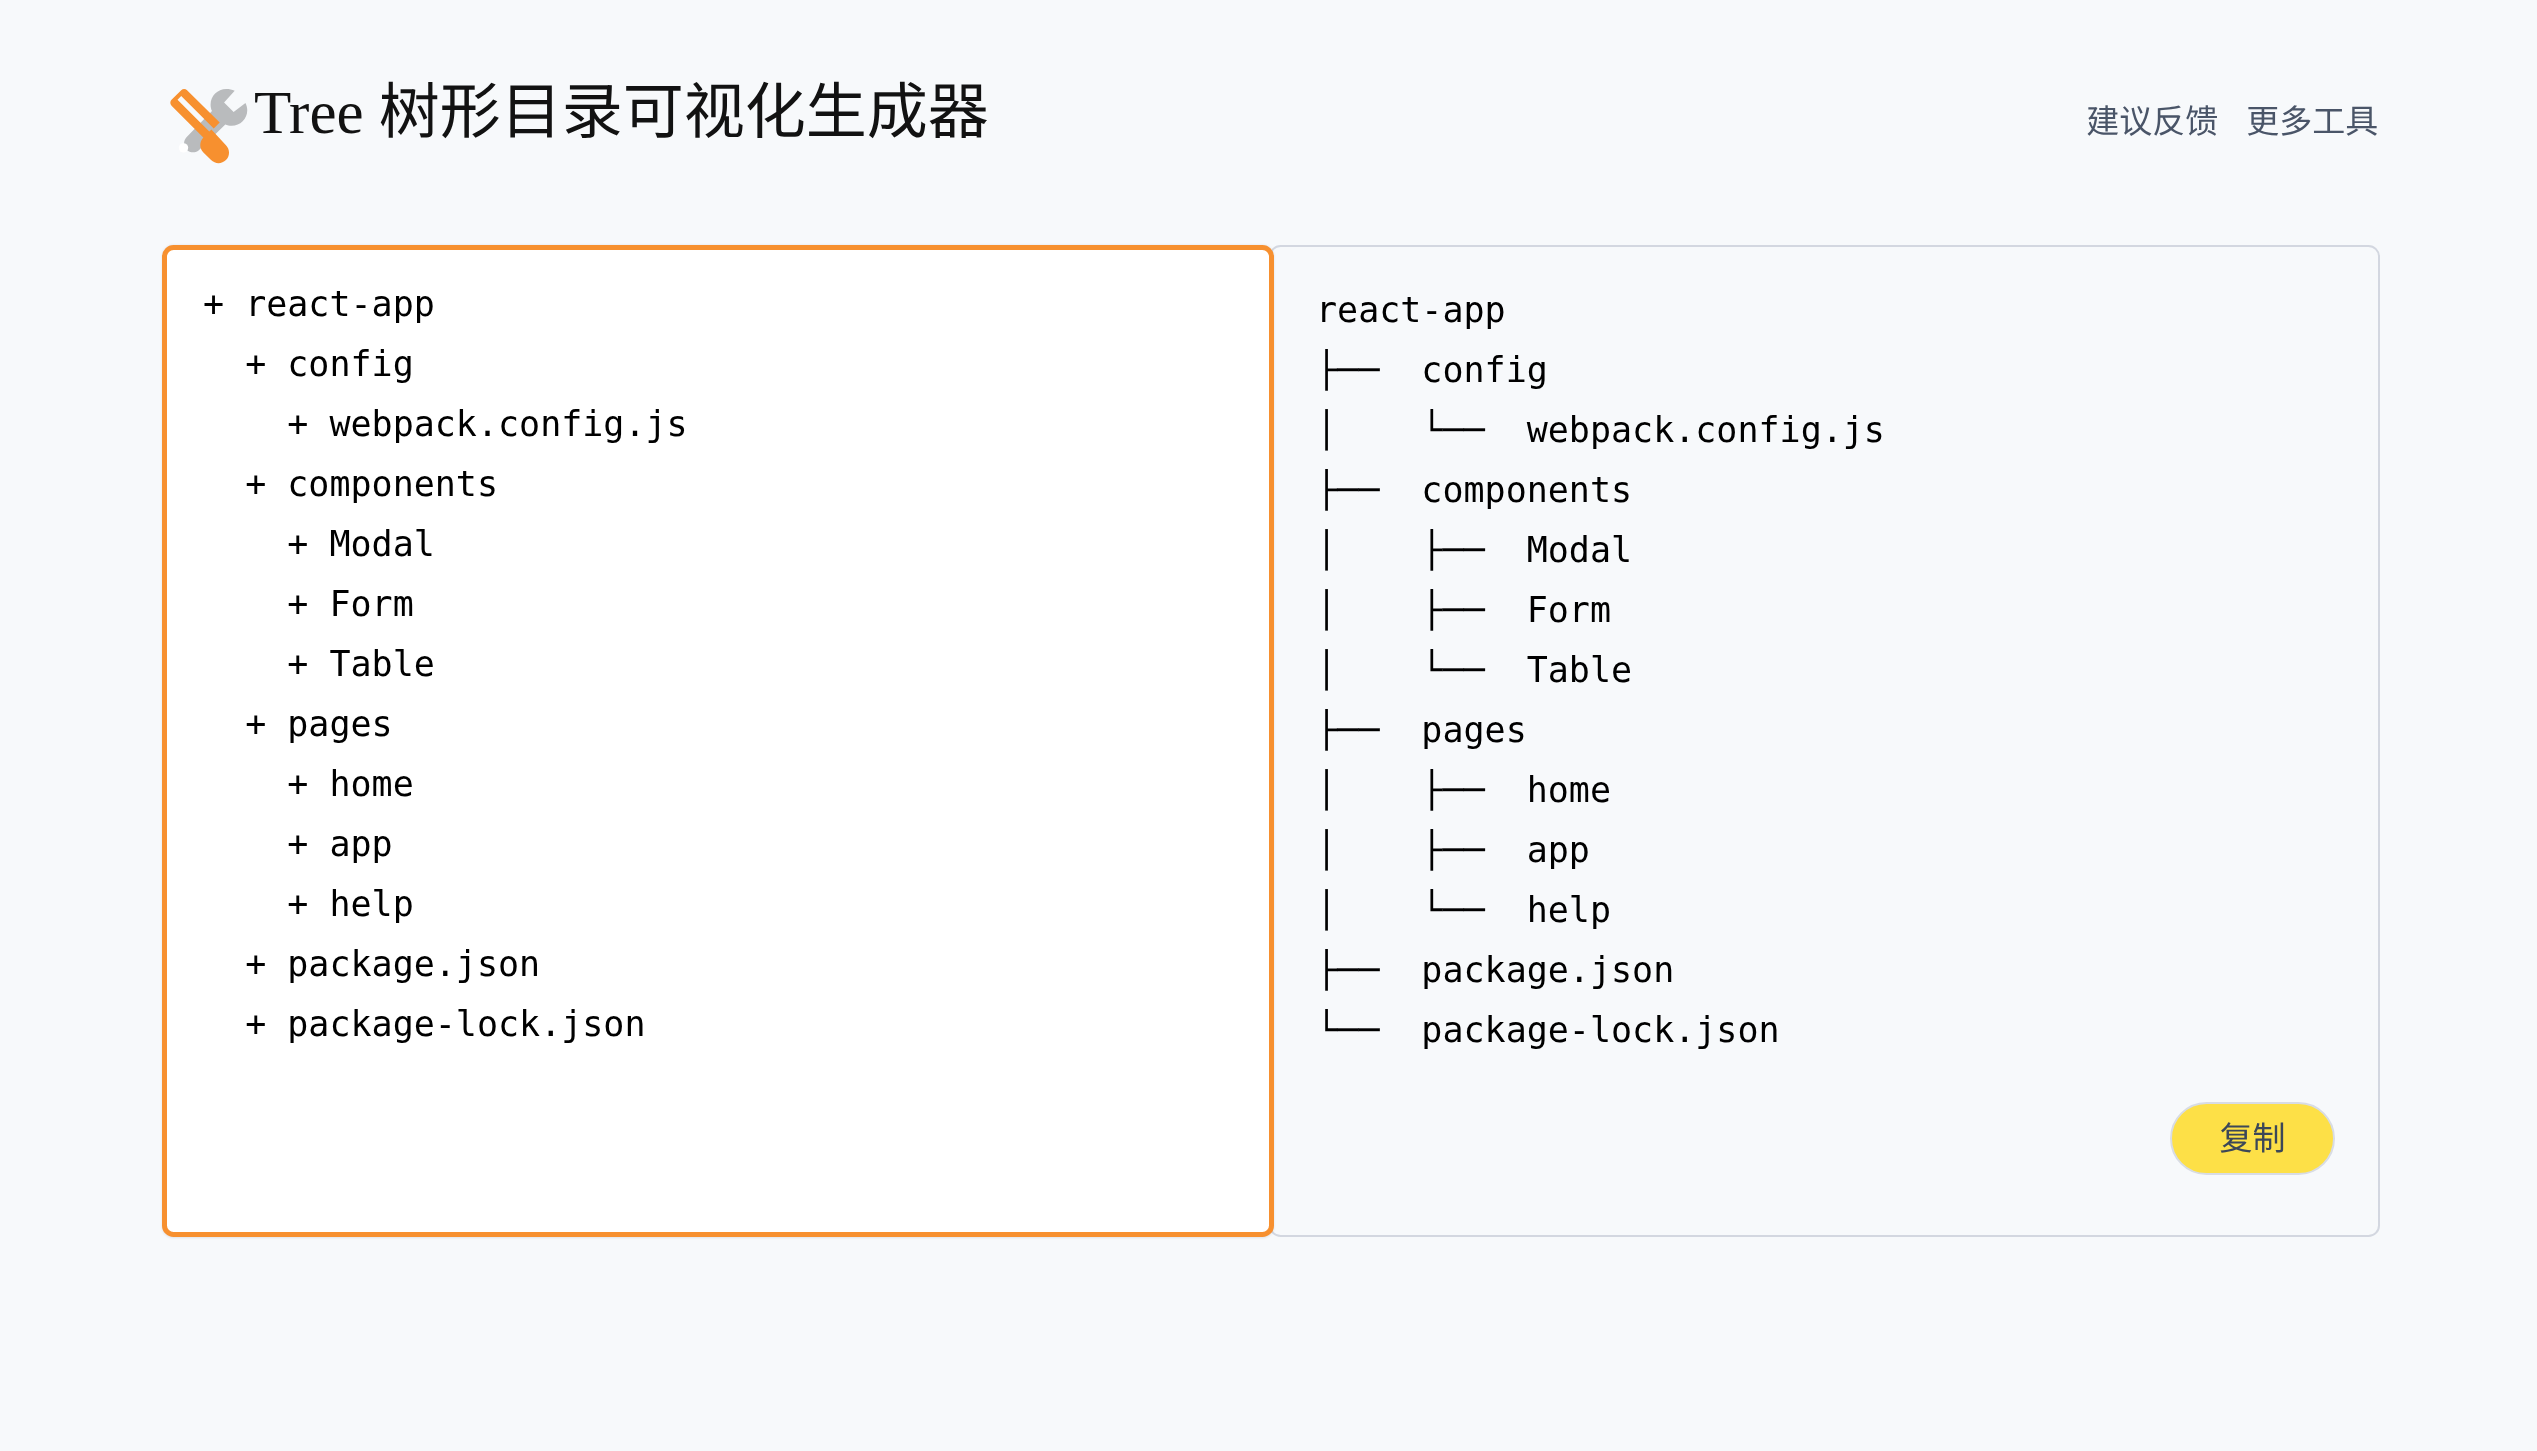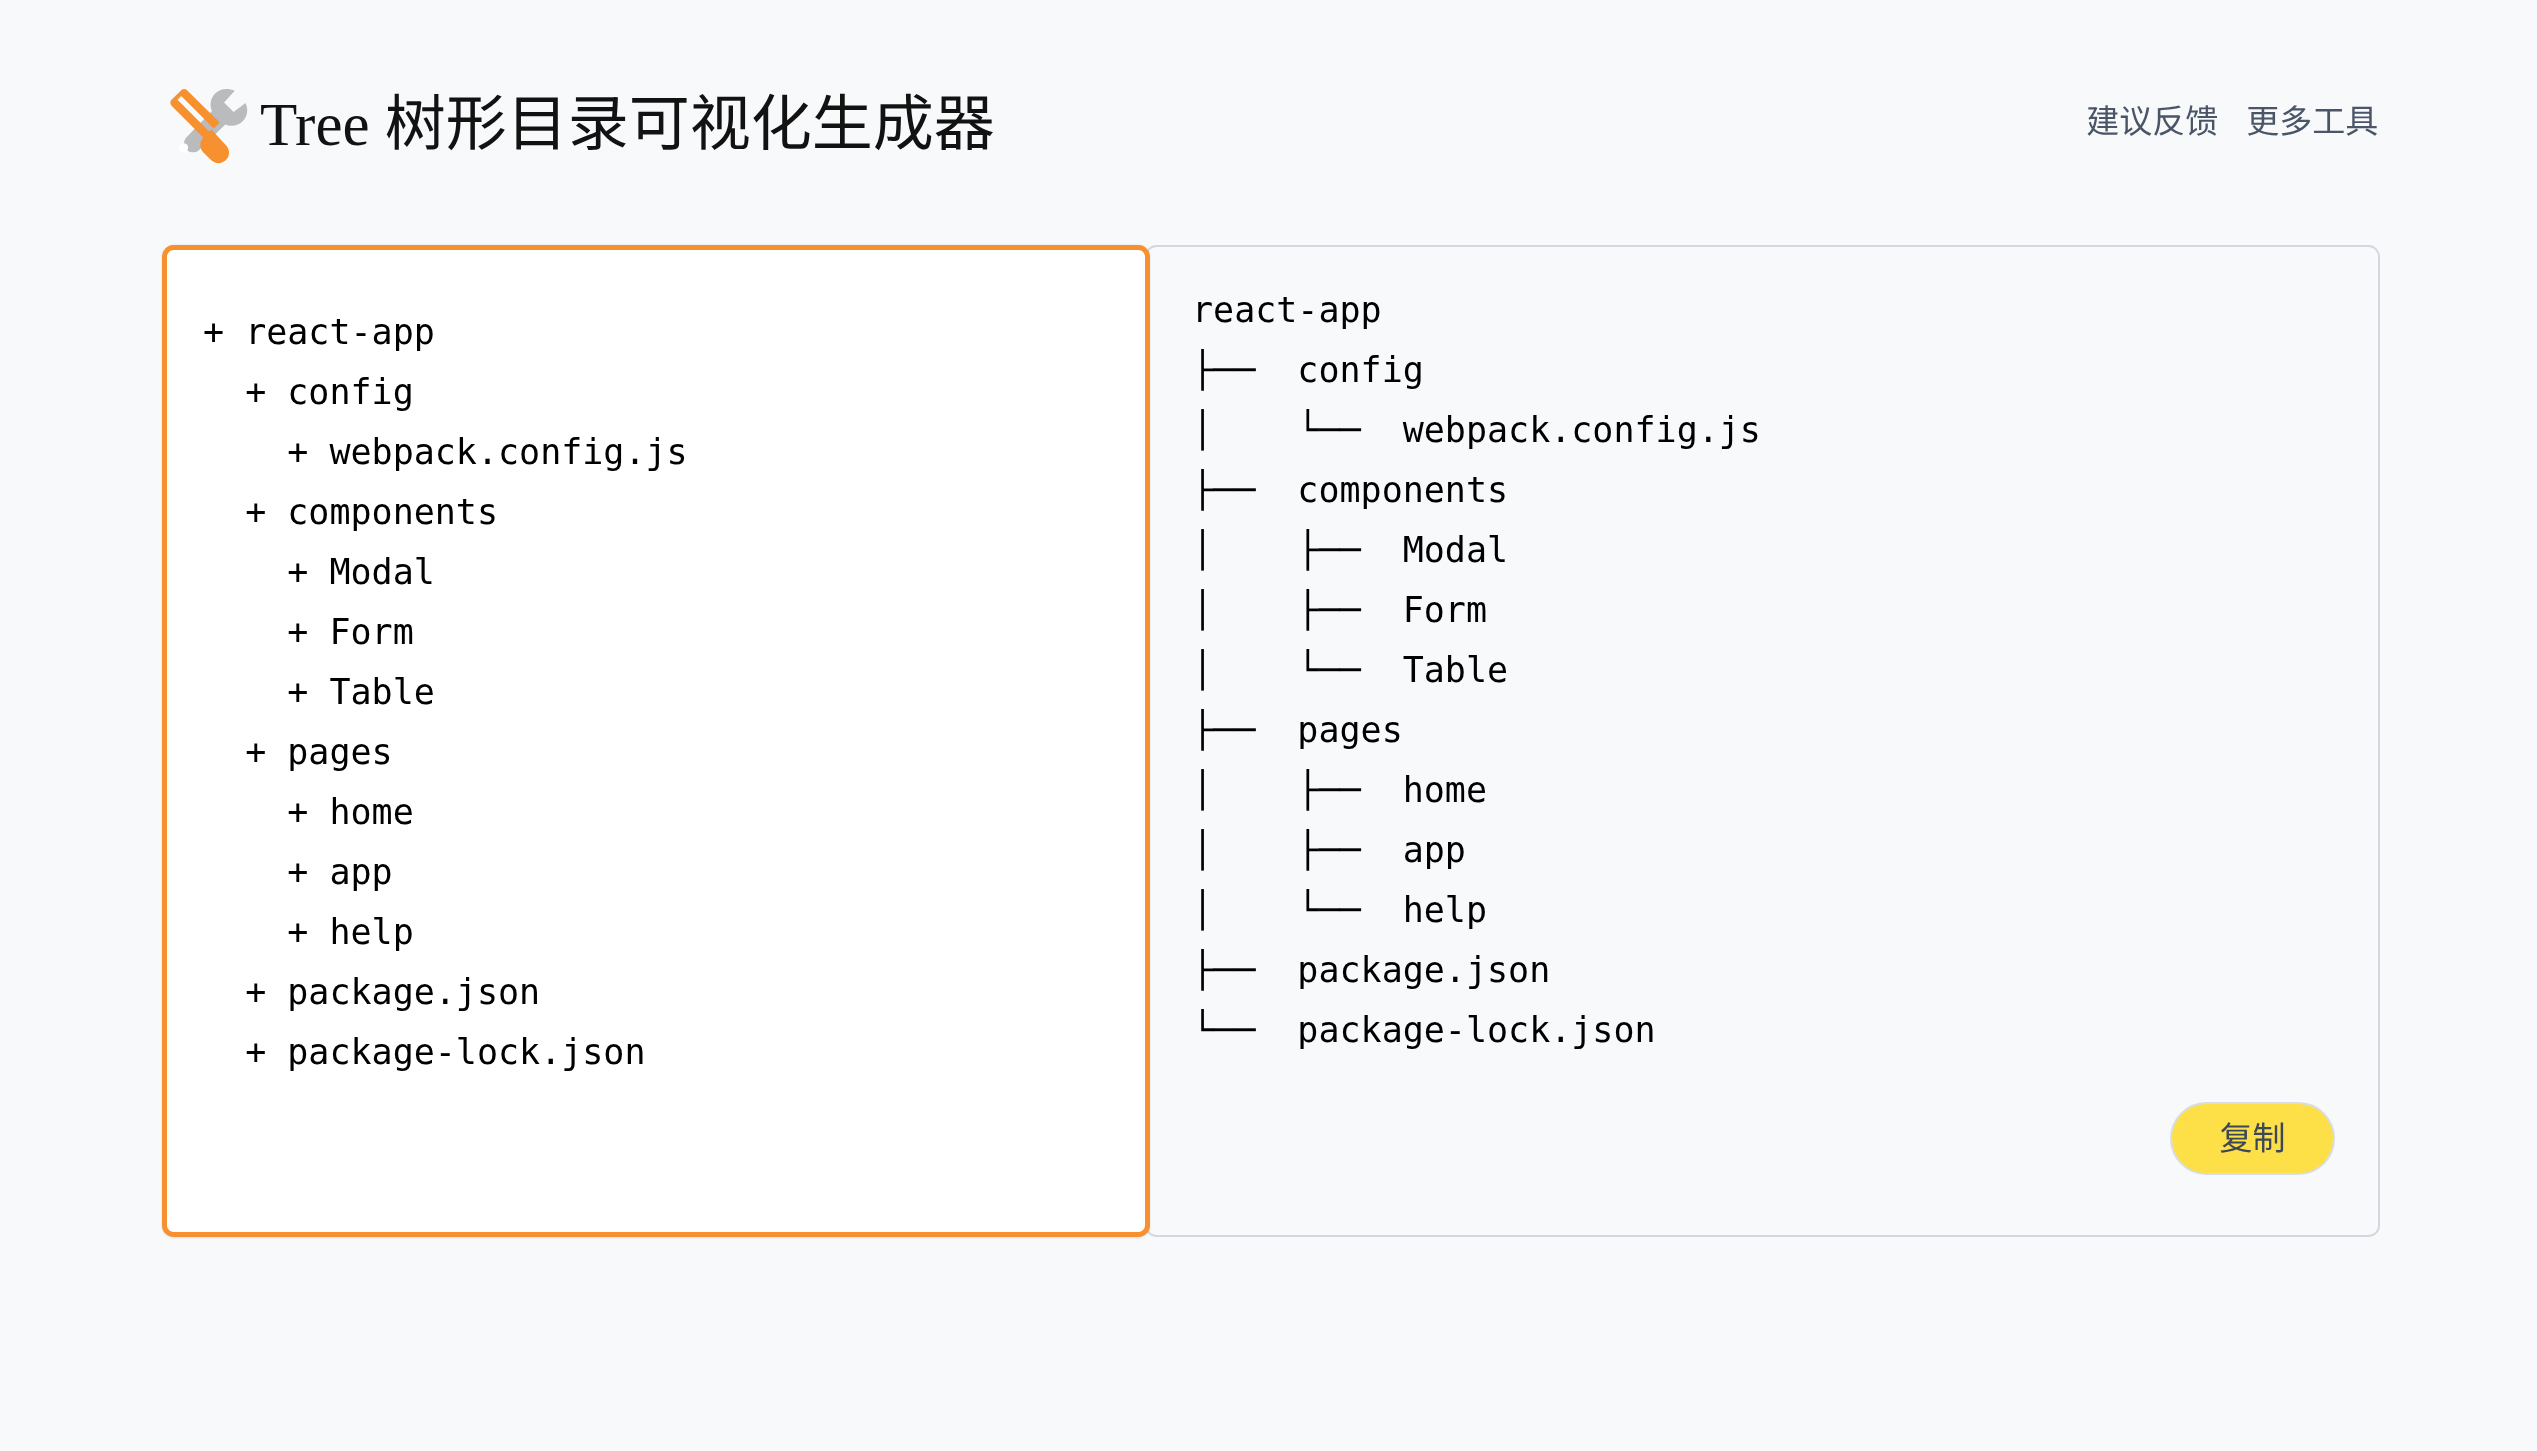--- a/index.html
+++ b/index.html
@@ -29,22 +29,21 @@
     top: 79px;
     width: 2218px;
     height: 91px;
     display: flex;
     align-items: center;
     justify-content: space-between;
   }
 
   .brand {
     display: flex;
-    align-items: center;
-    gap: 12px;
+    gap: 6px;
   }
 
   .brand-icon {
     width: 86px;
     height: 86px;
     flex: 0 0 auto;
     display: block;
   }
 
   .brand-title {
@@ -79,27 +78,27 @@
     left: 162px;
     top: 245px;
     width: 2218px;
     height: 992px;
     display: flex;
     align-items: stretch;
   }
 
   .input-panel {
     position: relative;
-    width: 988px;
+    width: 1112px;
     flex: 0 0 auto;
     box-sizing: border-box;
     background: #ffffff;
     border: 5px solid #f7902f;
     border-radius: 11.6px;
-    padding: 52px 0 0 36px;
+    padding: 24px 0 0 36px;
     z-index: 2;
     overflow: hidden;
     box-shadow: 0 0.8px 2.5px rgba(15, 23, 42, 0.10);
   }
 
   .output-panel {
     position: relative;
     flex: 1 1 auto;
     box-sizing: border-box;
     background: #f7f9fb;

